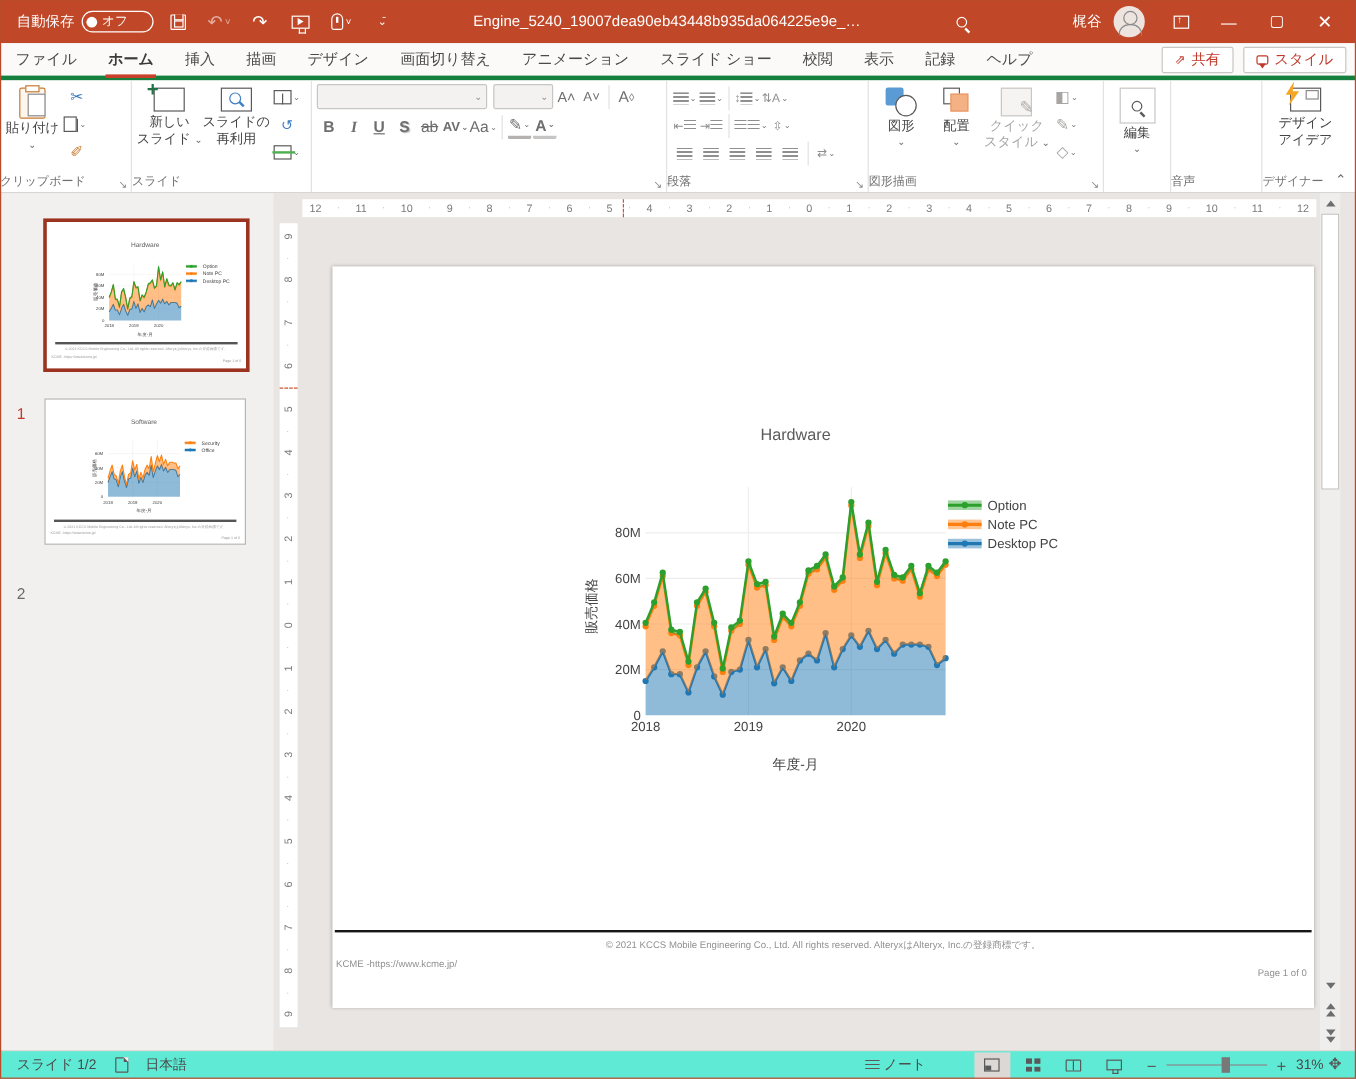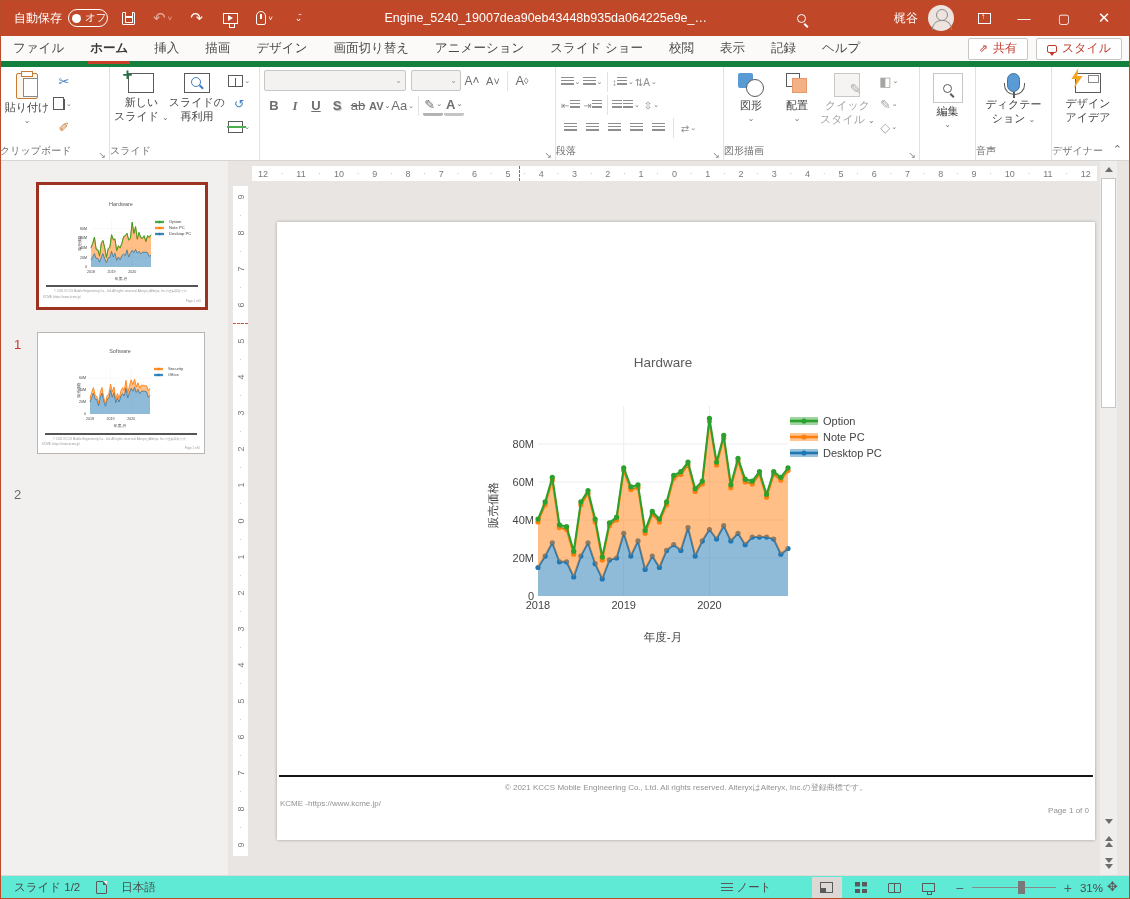--- a/index.html
+++ b/index.html
@@ -4,21 +4,21 @@
 <style>
   * { margin:0; padding:0; box-sizing:border-box; }
   html,body { width:1130px; height:899px; overflow:hidden;
     font-family:"Liberation Sans","DejaVu Sans",sans-serif; font-size:12px; color:#444; background:#E8E5E2;}
 
   
   .titlebar { position:absolute; left:0; top:0; width:1130px; height:36px; background:#C04727; color:#fff;
     display:flex; align-items:center; }
   .autosave { display:flex; align-items:center; gap:6px; margin-left:14px; font-size:12px; }
   .pill { display:inline-flex; align-items:center; gap:4px; border:1px solid #fff; border-radius:9px;
-    padding:1px 0 1px 3px; font-size:10.5px; cursor:pointer;}
+    padding:1px 20px 1px 3px; font-size:10.5px; cursor:pointer;}
   .knob { width:9px; height:9px; border-radius:50%; background:#fff; display:inline-block; }
   .tbicon { width:26px; height:24px; display:flex; align-items:center; justify-content:center;
     margin-left:8px; font-size:15px; color:#fff; cursor:pointer; position:relative;}
   .dim { opacity:.55; }
   .floppy { width:13px; height:13px; border:1.5px solid #fff; border-radius:1px; position:relative;}
   .floppy::before { content:""; position:absolute; left:2px; top:-1px; width:6px; height:4px; background:#C04727; border:1.5px solid #fff; border-top:none;}
   .floppy::after { content:""; position:absolute; left:2px; bottom:1px; width:6px; height:4px; border:1px solid #fff;}
   .monitor { width:15px; height:11px; border:1.5px solid #fff; position:relative;}
   .monitor::before { content:""; position:absolute; left:4px; top:1.5px; border-left:5px solid #fff; border-top:3px solid transparent; border-bottom:3px solid transparent;}
   .monitor::after { content:""; position:absolute; left:4.5px; bottom:-5px; width:4px; height:3px; border-bottom:1.5px solid #fff; border-left:1px solid #fff; border-right:1px solid #fff;}
@@ -31,21 +31,21 @@
   .mag::after { content:""; position:absolute; left:7px; top:8px; width:5px; height:1.6px; background:#fff; transform:rotate(45deg); transform-origin:0 0;}
   .avatar { width:26px; height:26px; border-radius:50%; background:#EDE4E0; margin:0 10px; position:relative;}
   .avatar::before { content:""; position:absolute; left:8px; top:4px; width:10px; height:10px; border:1.6px solid #8a8a8a; border-radius:50%;}
   .avatar::after { content:""; position:absolute; left:4px; top:15px; width:18px; height:9px; border:1.6px solid #8a8a8a; border-bottom:none; border-radius:9px 9px 0 0;}
   .winbtn { width:40px; height:30px; display:flex; align-items:center; justify-content:center; font-size:13px; cursor:pointer;}
   .ribdisp { width:13px; height:11px; border:1.3px solid #fff; position:relative;}
   .ribdisp::before { content:"↑"; position:absolute; left:2.5px; top:-2px; font-size:8px;}
 
   
   .tabrow { position:absolute; left:0; top:36px; width:1130px; height:31px; background:#FBFAF9;
-    display:flex; align-items:center; border-bottom:6px solid #15803d;}
+    display:flex; align-items:center; border-bottom:4px solid #15803d;}
   .tab { padding:6px 13px 7px; font-size:12.5px; color:#4a4a4a; cursor:pointer; position:relative; white-space:nowrap;}
   .tab.active { font-weight:bold; color:#3b3b3b; }
   .tab.active::after { content:""; position:absolute; left:11px; right:11px; bottom:0; height:3px; background:#C8402A;}
   .tabspacer { flex:1; }
   .pillbtn { display:flex; align-items:center; gap:5px; border:1px solid #C8C6C4; background:#fff; color:#C0392B;
     height:22px; padding:0 10px; margin-right:8px; font-size:12px; cursor:pointer; border-radius:2px;}
   .bubble { width:10px; height:8px; border:1.3px solid #C0392B; border-radius:2px; position:relative;}
   .bubble::after { content:""; position:absolute; left:1px; bottom:-4px; border-left:3px solid transparent; border-right:3px solid transparent; border-top:4px solid #C0392B;}
   .sharearrow { font-size:11px; }
 
@@ -440,27 +440,20 @@
         <span class="editbox">
             <span class="mag-g"></span>
           </span>
         <span>編集</span>
         <span class="bchev">⌄</span>
       </div>
     </div>
   </div>
 
   <div class="rgroup" style="width:76px">
-    <div class="gbody" style="justify-content:center;">
-      <div class="bigbtn">
-        <span class="mic"></span>
-        <span>ディクテー</span>
-        <span><span>ション</span> <span class="bchev">⌄</span></span>
-      </div>
-    </div>
     <div class="glabel"><span>音声</span></div>
   </div>
 
   <div class="rgroup" style="width:72px; border-right:none;">
     <div class="gbody" style="justify-content:center;">
       <div class="bigbtn">
         <span class="didea">
             <span class="bolt"></span>
           </span>
         <span>デザイン</span>

